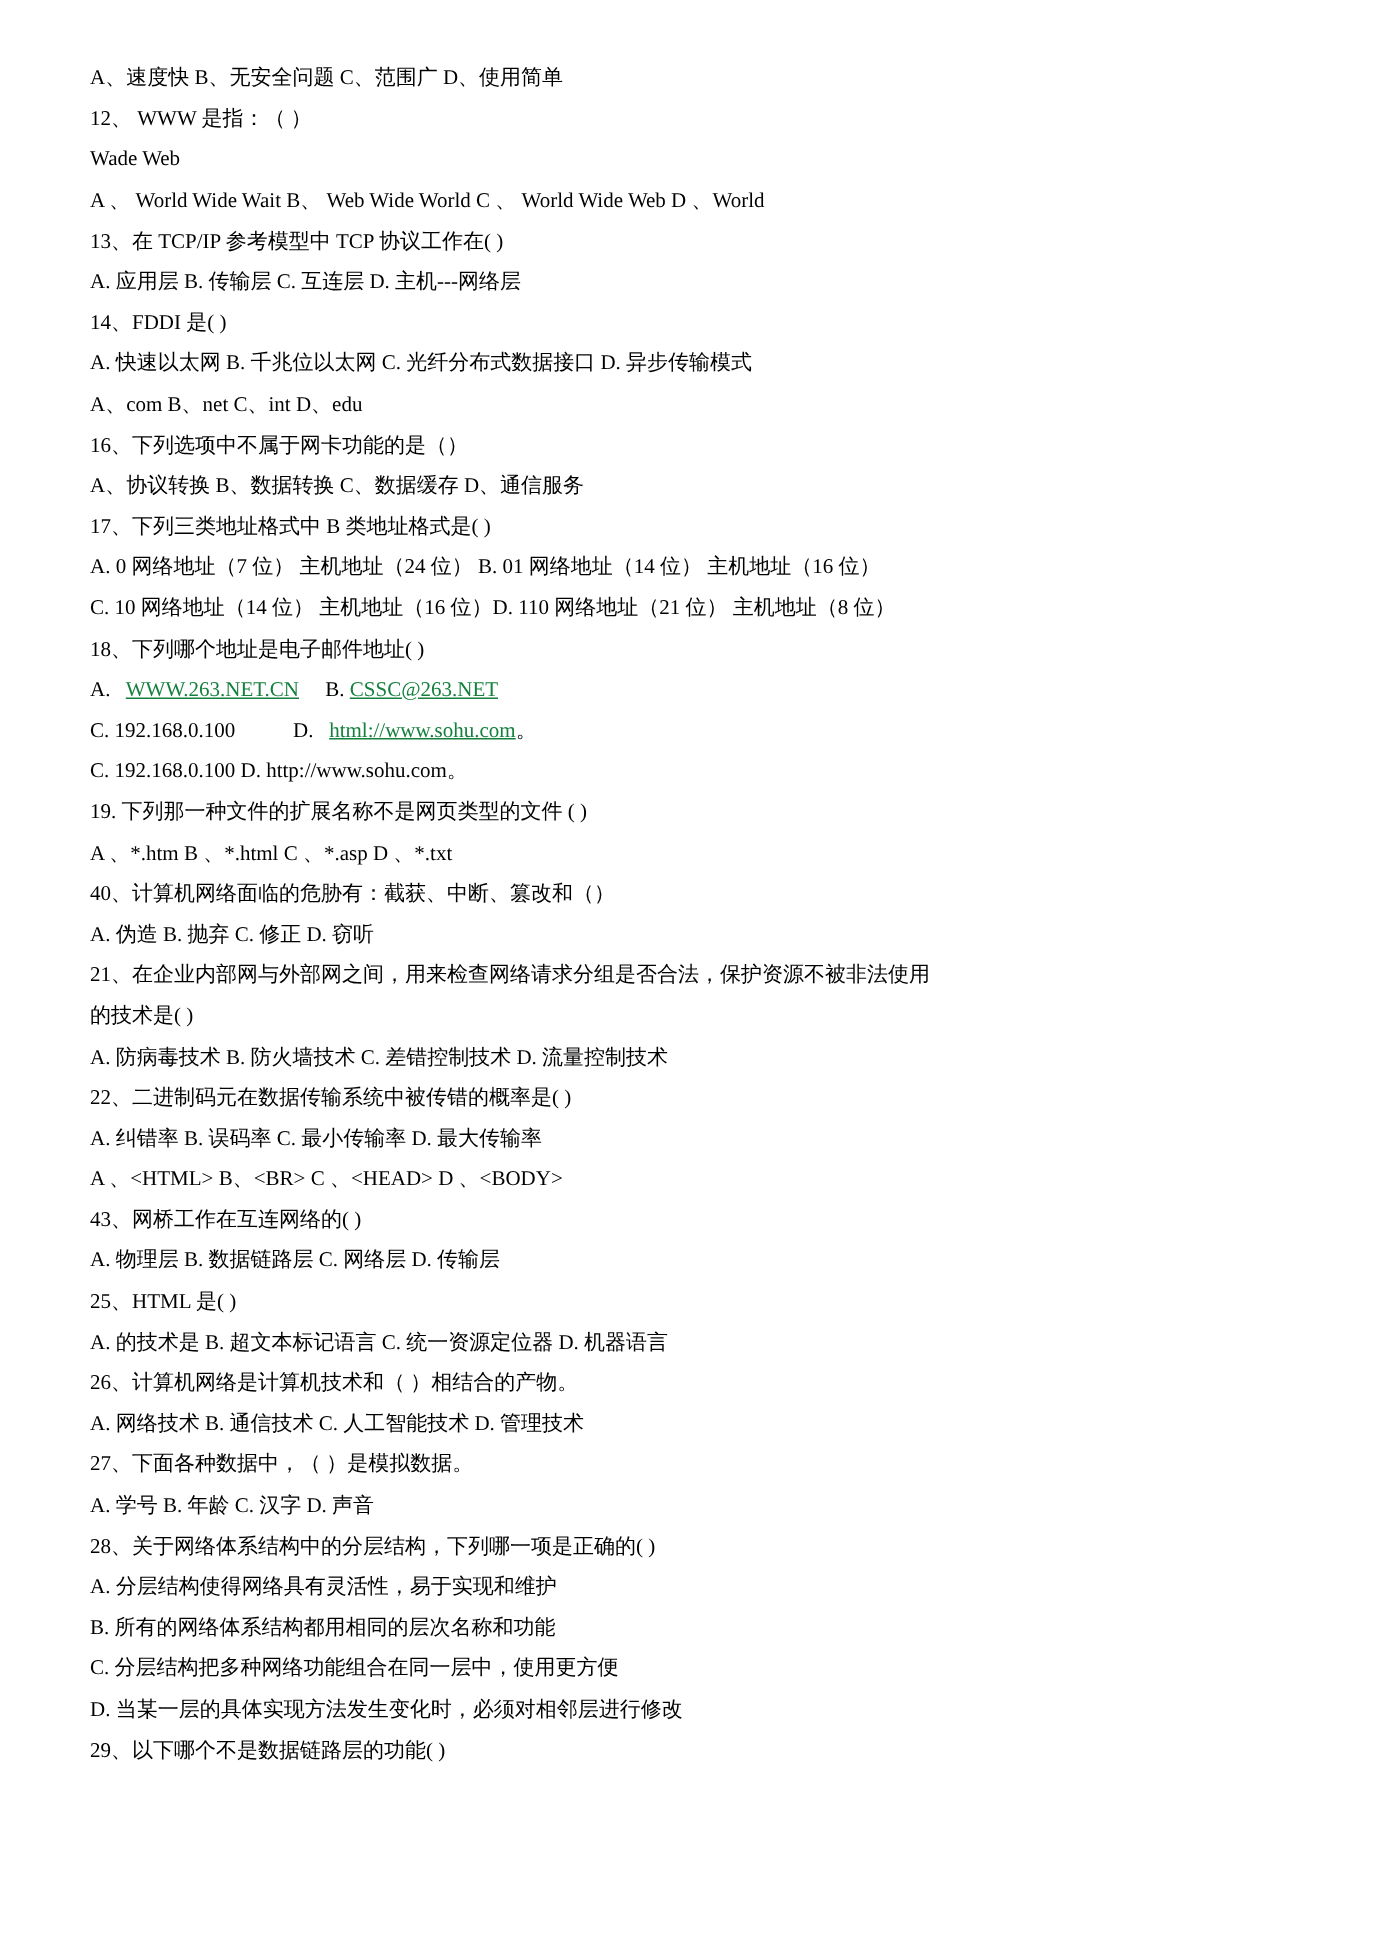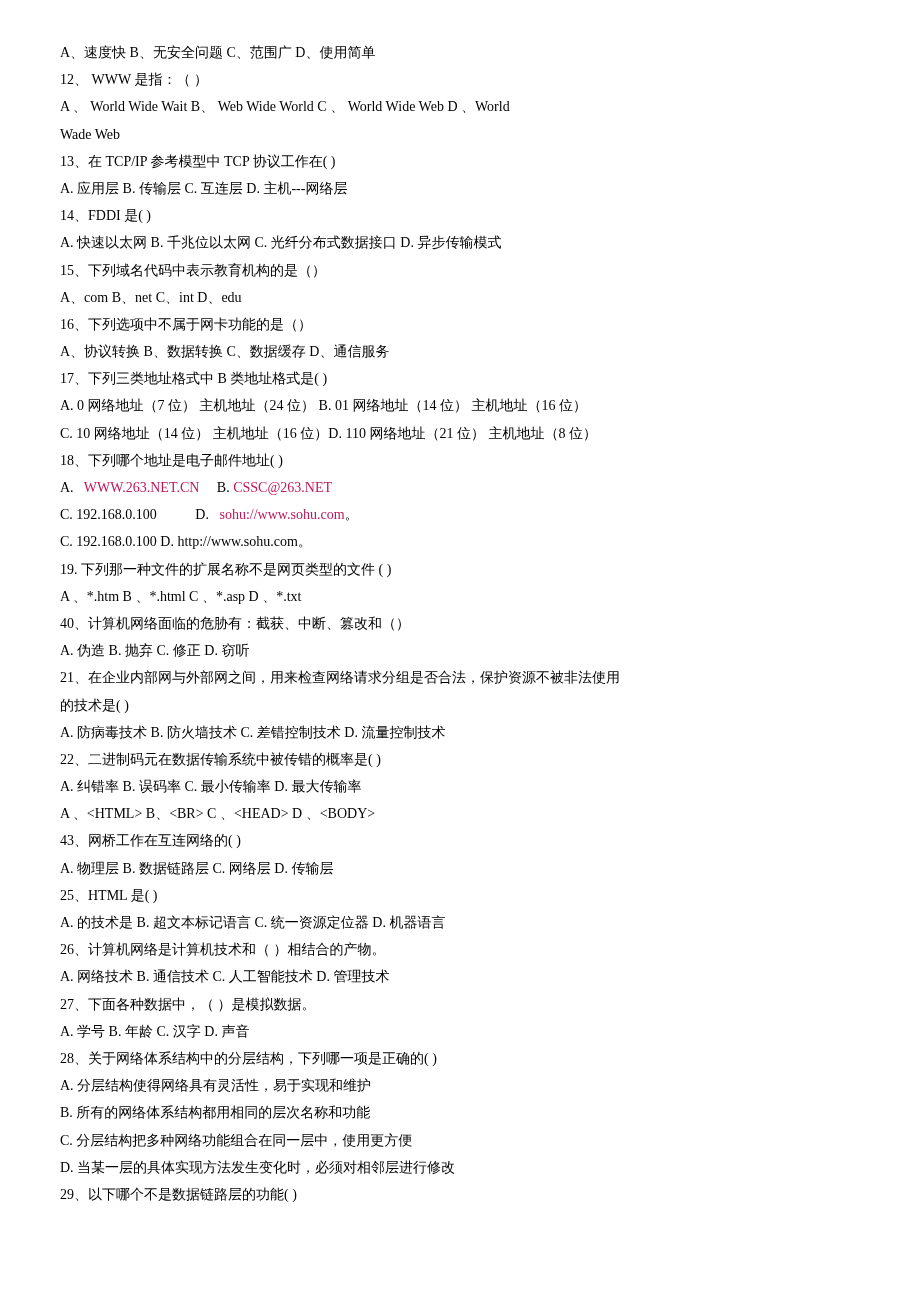--- a/index.html
+++ b/index.html
@@ -14,62 +14,60 @@
       color: #000;
       padding: 40px 60px;
       line-height: 1.8;
       width: 920px;
       min-height: 1302px;
     }
     .line {
       margin-bottom: 2px;
     }
     .link {
-      color: #be185d;
+      color: #15803d;
+      text-decoration: underline;
     }
   </style>
 </head>
 <body>
 
 <div>
 
   <div class="line">
     <span>A、速度快   B、无安全问题   C、范围广   D、使用简单</span>
   </div>
 
   <div class="line">
     <span>12、  WWW 是指：（          ）</span>
   </div>
 
   <div class="line">
+    <span>Wade Web</span>
+  </div>
+  <div class="line">
     <span>A 、  World Wide Wait      B、 Web Wide World      C 、  World Wide Web             D 、World</span>
   </div>
-  <div class="line">
-    <span>Wade Web</span>
-  </div>
 
   <div class="line">
     <span>13、在 TCP/IP 参考模型中 TCP 协议工作在(     )</span>
   </div>
 
   <div class="line">
     <span>A. 应用层  B. 传输层 C. 互连层  D. 主机---网络层</span>
   </div>
 
   <div class="line">
     <span>14、FDDI 是(      )</span>
   </div>
 
   <div class="line">
     <span>A. 快速以太网  B. 千兆位以太网  C. 光纤分布式数据接口  D. 异步传输模式</span>
   </div>
 
-  <div class="line">
-    <span>15、下列域名代码中表示教育机构的是（）</span>
-  </div>
 
   <div class="line">
     <span>    A、com     B、net     C、int     D、edu</span>
   </div>
 
   <div class="line">
     <span>16、下列选项中不属于网卡功能的是（）</span>
   </div>
 
   <div class="line">
@@ -90,21 +88,21 @@
 
   <div class="line">
     <span>18、下列哪个地址是电子邮件地址(     )</span>
   </div>
 
   <div class="line">
     A.&nbsp;&nbsp; <span class="link">WWW.263.NET.CN</span>&nbsp;&nbsp;&nbsp;&nbsp; B. <span class="link">CSSC@263.NET</span>
   </div>
 
   <div class="line">
-    C. 192.168.0.100&nbsp;&nbsp;&nbsp;&nbsp;&nbsp;&nbsp;&nbsp;&nbsp;&nbsp;&nbsp; D.&nbsp;&nbsp; <span class="link">sohu://www.sohu.com</span>。
+    C. 192.168.0.100&nbsp;&nbsp;&nbsp;&nbsp;&nbsp;&nbsp;&nbsp;&nbsp;&nbsp;&nbsp; D.&nbsp;&nbsp; <span class="link">html://www.sohu.com</span>。
   </div>
 
   <div class="line">
     <span>C. 192.168.0.100          D.   http://www.sohu.com。</span>
   </div>
 
   <div class="line">
     <span>19.  下列那一种文件的扩展名称不是网页类型的文件  (    )</span>
   </div>
 

